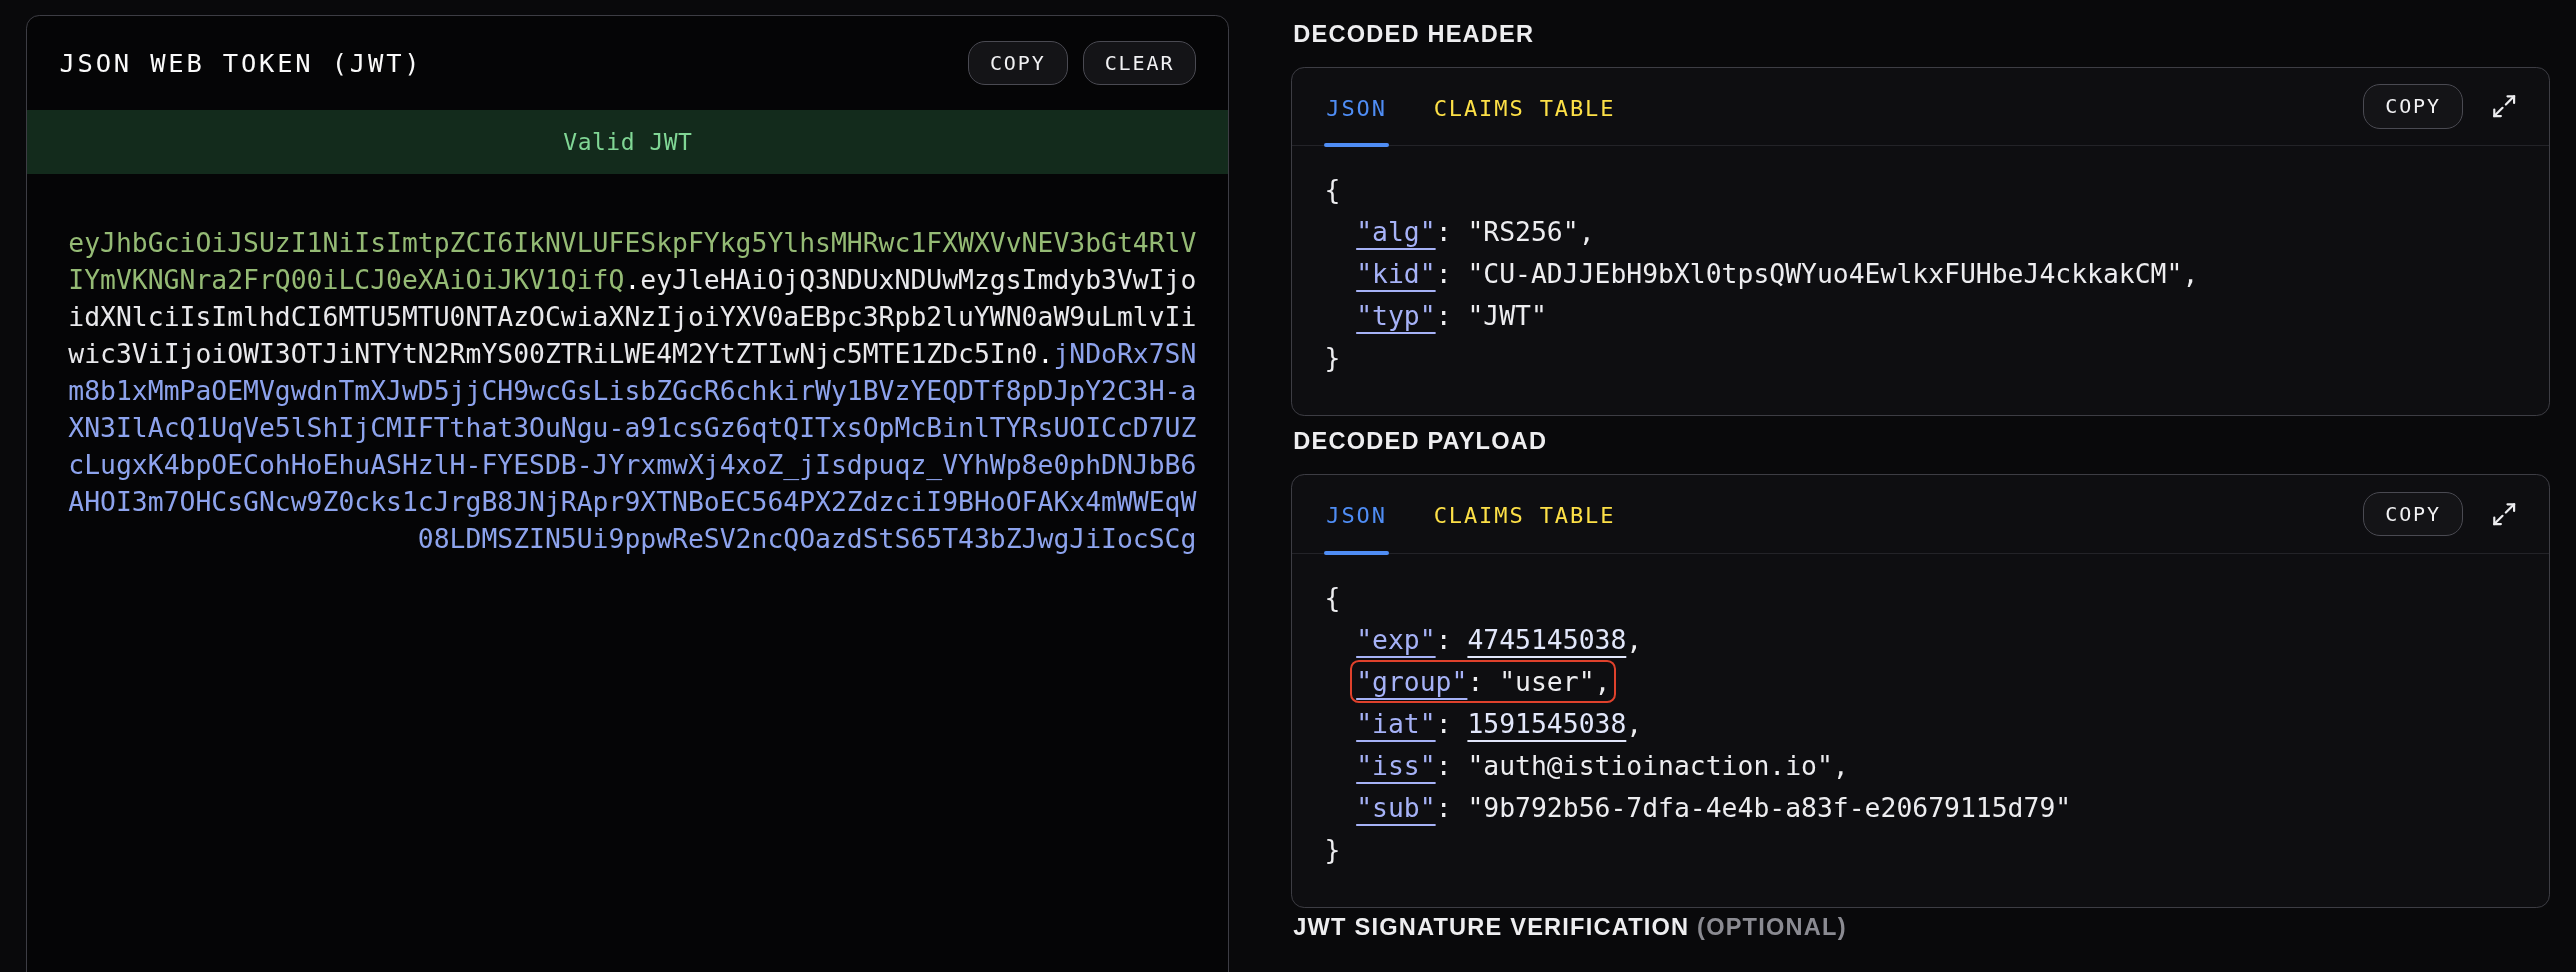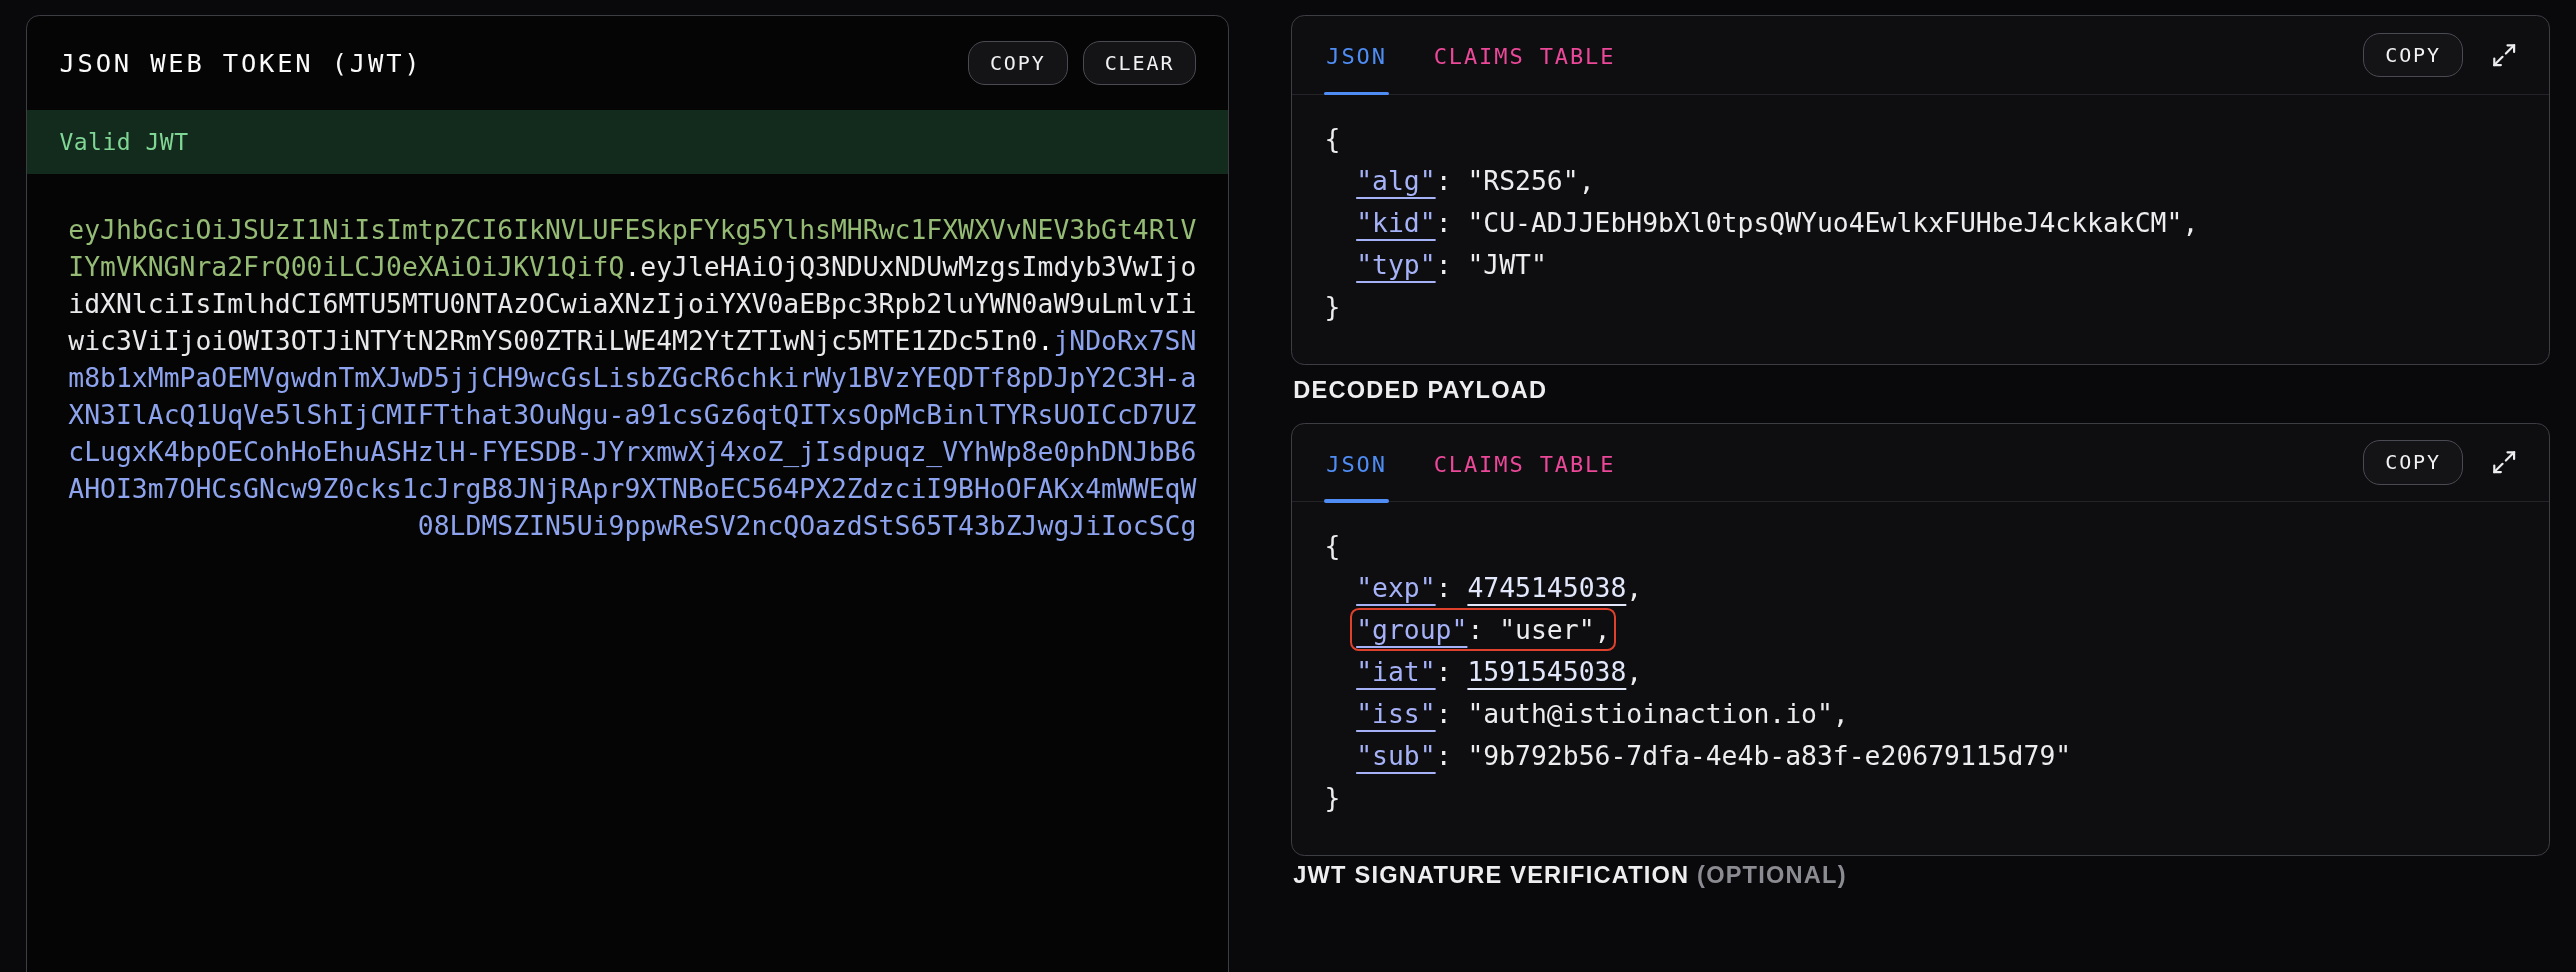--- a/index.html
+++ b/index.html
@@ -29,38 +29,38 @@
   .card-head { height: 94px; display: flex; align-items: center; justify-content: space-between; padding: 0 32px; }
   .card-title { font-size: 25.5px; font-weight: normal; letter-spacing: 2.8px; color: #fafafa; }
   .head-actions { display: flex; gap: 15px; }
   .btn {
     font-family: "DejaVu Sans Mono", monospace;
     font-size: 20px; letter-spacing: 1.9px; color: #f2f2f4;
     background: #141417; border: 1.9px solid #4a4a52; border-radius: 17px;
     padding: 11.3px 21px; cursor: pointer; line-height: 1;
   }
   .banner { font-size: 23px; padding: 19px 32px; letter-spacing: 0.5px; }
-  .banner-valid { background: #132b1c; color: #80d695; margin-bottom: 7px; }
+  .banner-valid { background: #132b1c; color: #80d695; margin-bottom: 20px; text-align: center; }
   .banner-warn  { background: #2b2812; color: #d7c14c; }
 
   .token-area {
     padding: 30px 32px; font-size: 26.4px; line-height: 37px;
     word-break: break-all; white-space: pre-wrap; cursor: text; text-align: right;
   }
   .tok-h   { color: #95bb75; }
   .tok-dot { color: #ffffff; }
   .tok-p   { color: #e9e9ec; }
   .tok-s   { color: #8da3ed; }
 
   
   .tab-row { display: flex; justify-content: space-between; align-items: center; padding: 0 32px; border-bottom: 1.9px solid #232328; }
   .tabs { display: flex; gap: 43px; align-self: stretch; }
   .tab {
     font-family: "DejaVu Sans Mono", monospace;
-    font-size: 22px; letter-spacing: 1.9px; color: #ec4899;
+    font-size: 22px; letter-spacing: 1.9px; color: #fde047;
     background: none; border: none; padding: 28px 1.9px 24.6px;
     position: relative; cursor: pointer;
   }
   .tab.active { color: #4f8df5; }
   .tab.active::after {
     content: ""; position: absolute; left: 0; right: 0; bottom: -1.9px;
     height: 3.8px; background: #4f8df5; border-radius: 1.9px;
   }
   .row-actions { display: flex; align-items: center; gap: 28px; }
   .expand { display: inline-flex; cursor: pointer; }
@@ -101,20 +101,21 @@
       </div>
 
       <div class="banner banner-valid">Valid JWT</div>
 
       <div class="token-area"><span class="tok-h">eyJhbGciOiJSUzI1NiIsImtpZCI6IkNVLUFESkpFYkg5YlhsMHRwc1FXWXVvNEV3bGt4RlVIYmVKNGNra2FrQ00iLCJ0eXAiOiJKV1QifQ</span><span class="tok-dot">.</span><span class="tok-p">eyJleHAiOjQ3NDUxNDUwMzgsImdyb3VwIjoidXNlciIsImlhdCI6MTU5MTU0NTAzOCwiaXNzIjoiYXV0aEBpc3Rpb2luYWN0aW9uLmlvIiwic3ViIjoiOWI3OTJiNTYtN2RmYS00ZTRiLWE4M2YtZTIwNjc5MTE1ZDc5In0</span><span class="tok-dot">.</span><span class="tok-s">jNDoRx7SNm8b1xMmPaOEMVgwdnTmXJwD5jjCH9wcGsLisbZGcR6chkirWy1BVzYEQDTf8pDJpY2C3H-aXN3IlAcQ1UqVe5lShIjCMIFTthat3OuNgu-a91csGz6qtQITxsOpMcBinlTYRsUOICcD7UZcLugxK4bpOECohHoEhuASHzlH-FYESDB-JYrxmwXj4xoZ_jIsdpuqz_VYhWp8e0phDNJbB6AHOI3m7OHCsGNcw9Z0cks1cJrgB8JNjRApr9XTNBoEC564PX2ZdzciI9BHoOFAKx4mWWEqW08LDMSZIN5Ui9ppwReSV2ncQOazdStS65T43bZJwgJiIocSCg</span></div>
     </div>
   </section>
 
   <section class="col-right">
 
+    <h2 class="section-title">DECODED HEADER</h2>
 
     <div class="card right-card">
       <div class="tab-row">
         <div class="tabs">
           <button class="tab active">JSON</button>
           <button class="tab">CLAIMS TABLE</button>
         </div>
         <div class="row-actions">
           <button class="btn">COPY</button>
           <span class="expand">

